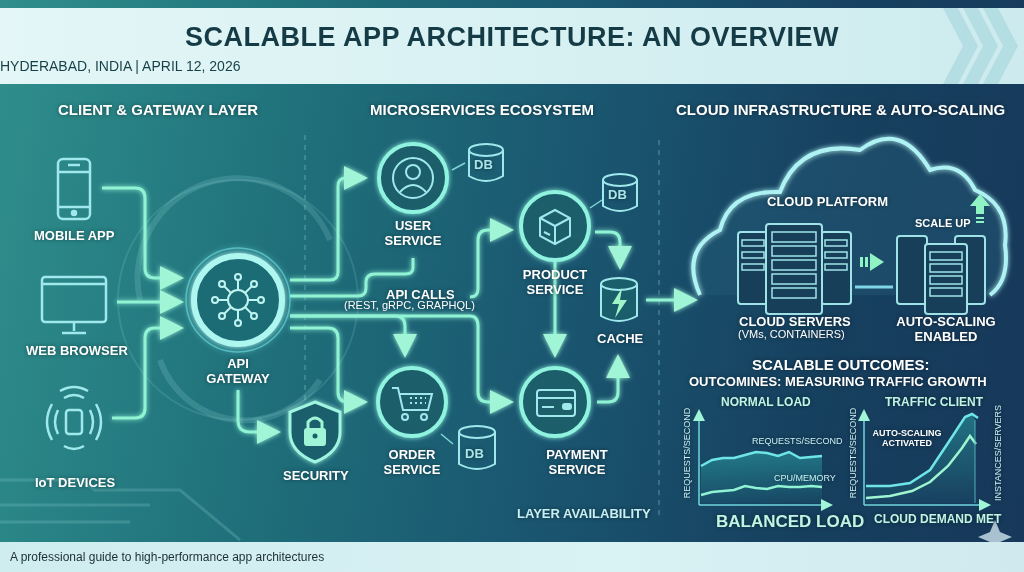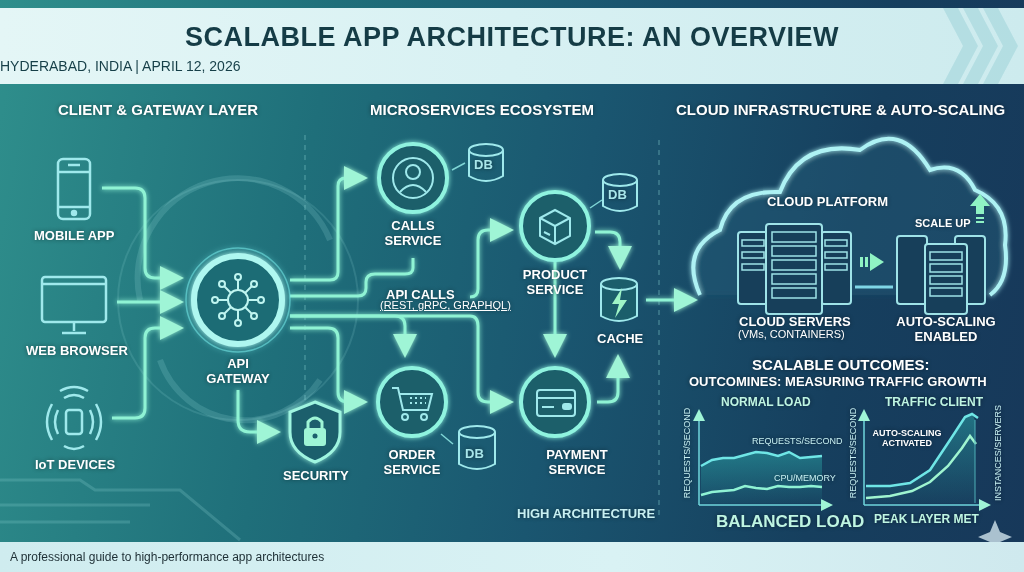--- a/index.html
+++ b/index.html
@@ -281,33 +281,33 @@
     <div class="title">SCALABLE APP ARCHITECTURE: AN OVERVIEW</div>
     <div class="subtitle">HYDERABAD, INDIA | APRIL 12, 2026</div>
   </div>
 
   <div class="lbl sec" style="left:58px;top:101px;">CLIENT &amp; GATEWAY LAYER</div>
   <div class="lbl sec" style="left:370px;top:101px;text-align:right;">MICROSERVICES ECOSYSTEM</div>
   <div class="lbl sec" style="left:676px;top:101px;">CLOUD INFRASTRUCTURE &amp; AUTO-SCALING</div>
 
   <div class="lbl node" style="left:34px;top:228px;">MOBILE APP</div>
   <div class="lbl node" style="left:26px;top:343px;">WEB BROWSER</div>
-  <div class="lbl node" style="left:35px;top:457px;">IoT DEVICES</div>
+  <div class="lbl node" style="left:35px;top:475px;">IoT DEVICES</div>
 
   <div class="lbl node" style="left:203px;top:356px;width:70px;">
     <div>API</div>
     <div>GATEWAY</div>
   </div>
   <div class="lbl node" style="left:283px;top:468px;">SECURITY</div>
 
   <div class="lbl node" style="left:386px;top:287px;">API CALLS</div>
-  <div class="lbl small" style="left:380px;top:299px;text-decoration:underline;">(REST, gRPC, GRAPHQL)</div>
+  <div class="lbl small" style="left:344px;top:299px;">(REST, gRPC, GRAPHQL)</div>
 
   <div class="lbl node" style="left:383px;top:218px;width:60px;">
-    <div>CALLS</div>
+    <div>USER</div>
     <div>SERVICE</div>
   </div>
   <div class="lbl" style="left:474px;top:157px;font-size:13px;color:#a8e6ea;">DB</div>
 
   <div class="lbl node" style="left:520px;top:267px;width:70px;">
     <div>PRODUCT</div>
     <div>SERVICE</div>
   </div>
   <div class="lbl" style="left:608px;top:187px;font-size:13px;color:#a8e6ea;">DB</div>
 
@@ -316,21 +316,21 @@
     <div>SERVICE</div>
   </div>
   <div class="lbl" style="left:465px;top:446px;font-size:13px;color:#a8e6ea;">DB</div>
 
   <div class="lbl node" style="left:540px;top:447px;width:74px;">
     <div>PAYMENT</div>
     <div>SERVICE</div>
   </div>
 
   <div class="lbl node" style="left:597px;top:331px;">CACHE</div>
-  <div class="lbl node hi" style="left:517px;top:506px;">HIGH ARCHITECTURE</div>
+  <div class="lbl node hi" style="left:517px;top:506px;">LAYER AVAILABILITY</div>
 
   <div class="lbl" style="left:767px;top:194px;font-size:13px;">CLOUD PLATFORM</div>
   <div class="lbl node" style="left:739px;top:314px;">CLOUD SERVERS</div>
   <div class="lbl small" style="left:738px;top:328px;">(VMs, CONTAINERS)</div>
   <div class="lbl" style="left:915px;top:217px;font-size:11px;">SCALE UP</div>
   <div class="lbl node" style="left:896px;top:314px;width:100px;">
     <div>AUTO-SCALING</div>
     <div>ENABLED</div>
   </div>
 
@@ -340,18 +340,18 @@
   <div class="lbl mint" style="left:721px;top:395px;font-size:12px;">NORMAL LOAD</div>
   <div class="lbl small hi" style="left:752px;top:436px;font-size:9px;">REQUESTS/SECOND</div>
   <div class="lbl small hi" style="left:774px;top:473px;font-size:9px;">CPU/MEMORY</div>
   <div class="lbl small hi" style="left:642px;top:448px;font-size:9px;transform:rotate(-90deg);">REQUESTS/SECOND</div>
   <div class="lbl mint" style="left:716px;top:512px;font-size:17px;">BALANCED LOAD</div>
 
   <div class="lbl mint" style="left:885px;top:395px;font-size:12px;">TRAFFIC CLIENT</div>
   <div class="lbl small" style="left:872px;top:428px;font-size:9px;font-weight:700;width:70px;white-space:normal;text-align:center;">AUTO-SCALING ACTIVATED</div>
   <div class="lbl small hi" style="left:808px;top:448px;font-size:9px;transform:rotate(-90deg);">REQUESTS/SECOND</div>
   <div class="lbl small hi" style="left:950px;top:448px;font-size:9px;transform:rotate(-90deg);">INSTANCES/SERVERS</div>
-  <div class="lbl mint" style="left:874px;top:512px;font-size:12px;">PEAK LAYER MET</div>
+  <div class="lbl mint" style="left:874px;top:512px;font-size:12px;">CLOUD DEMAND MET</div>
 
   <div class="footer">
     <div class="footer-text">A professional guide to high-performance app architectures</div>
   </div>
 </div>
 
 </body></html>

